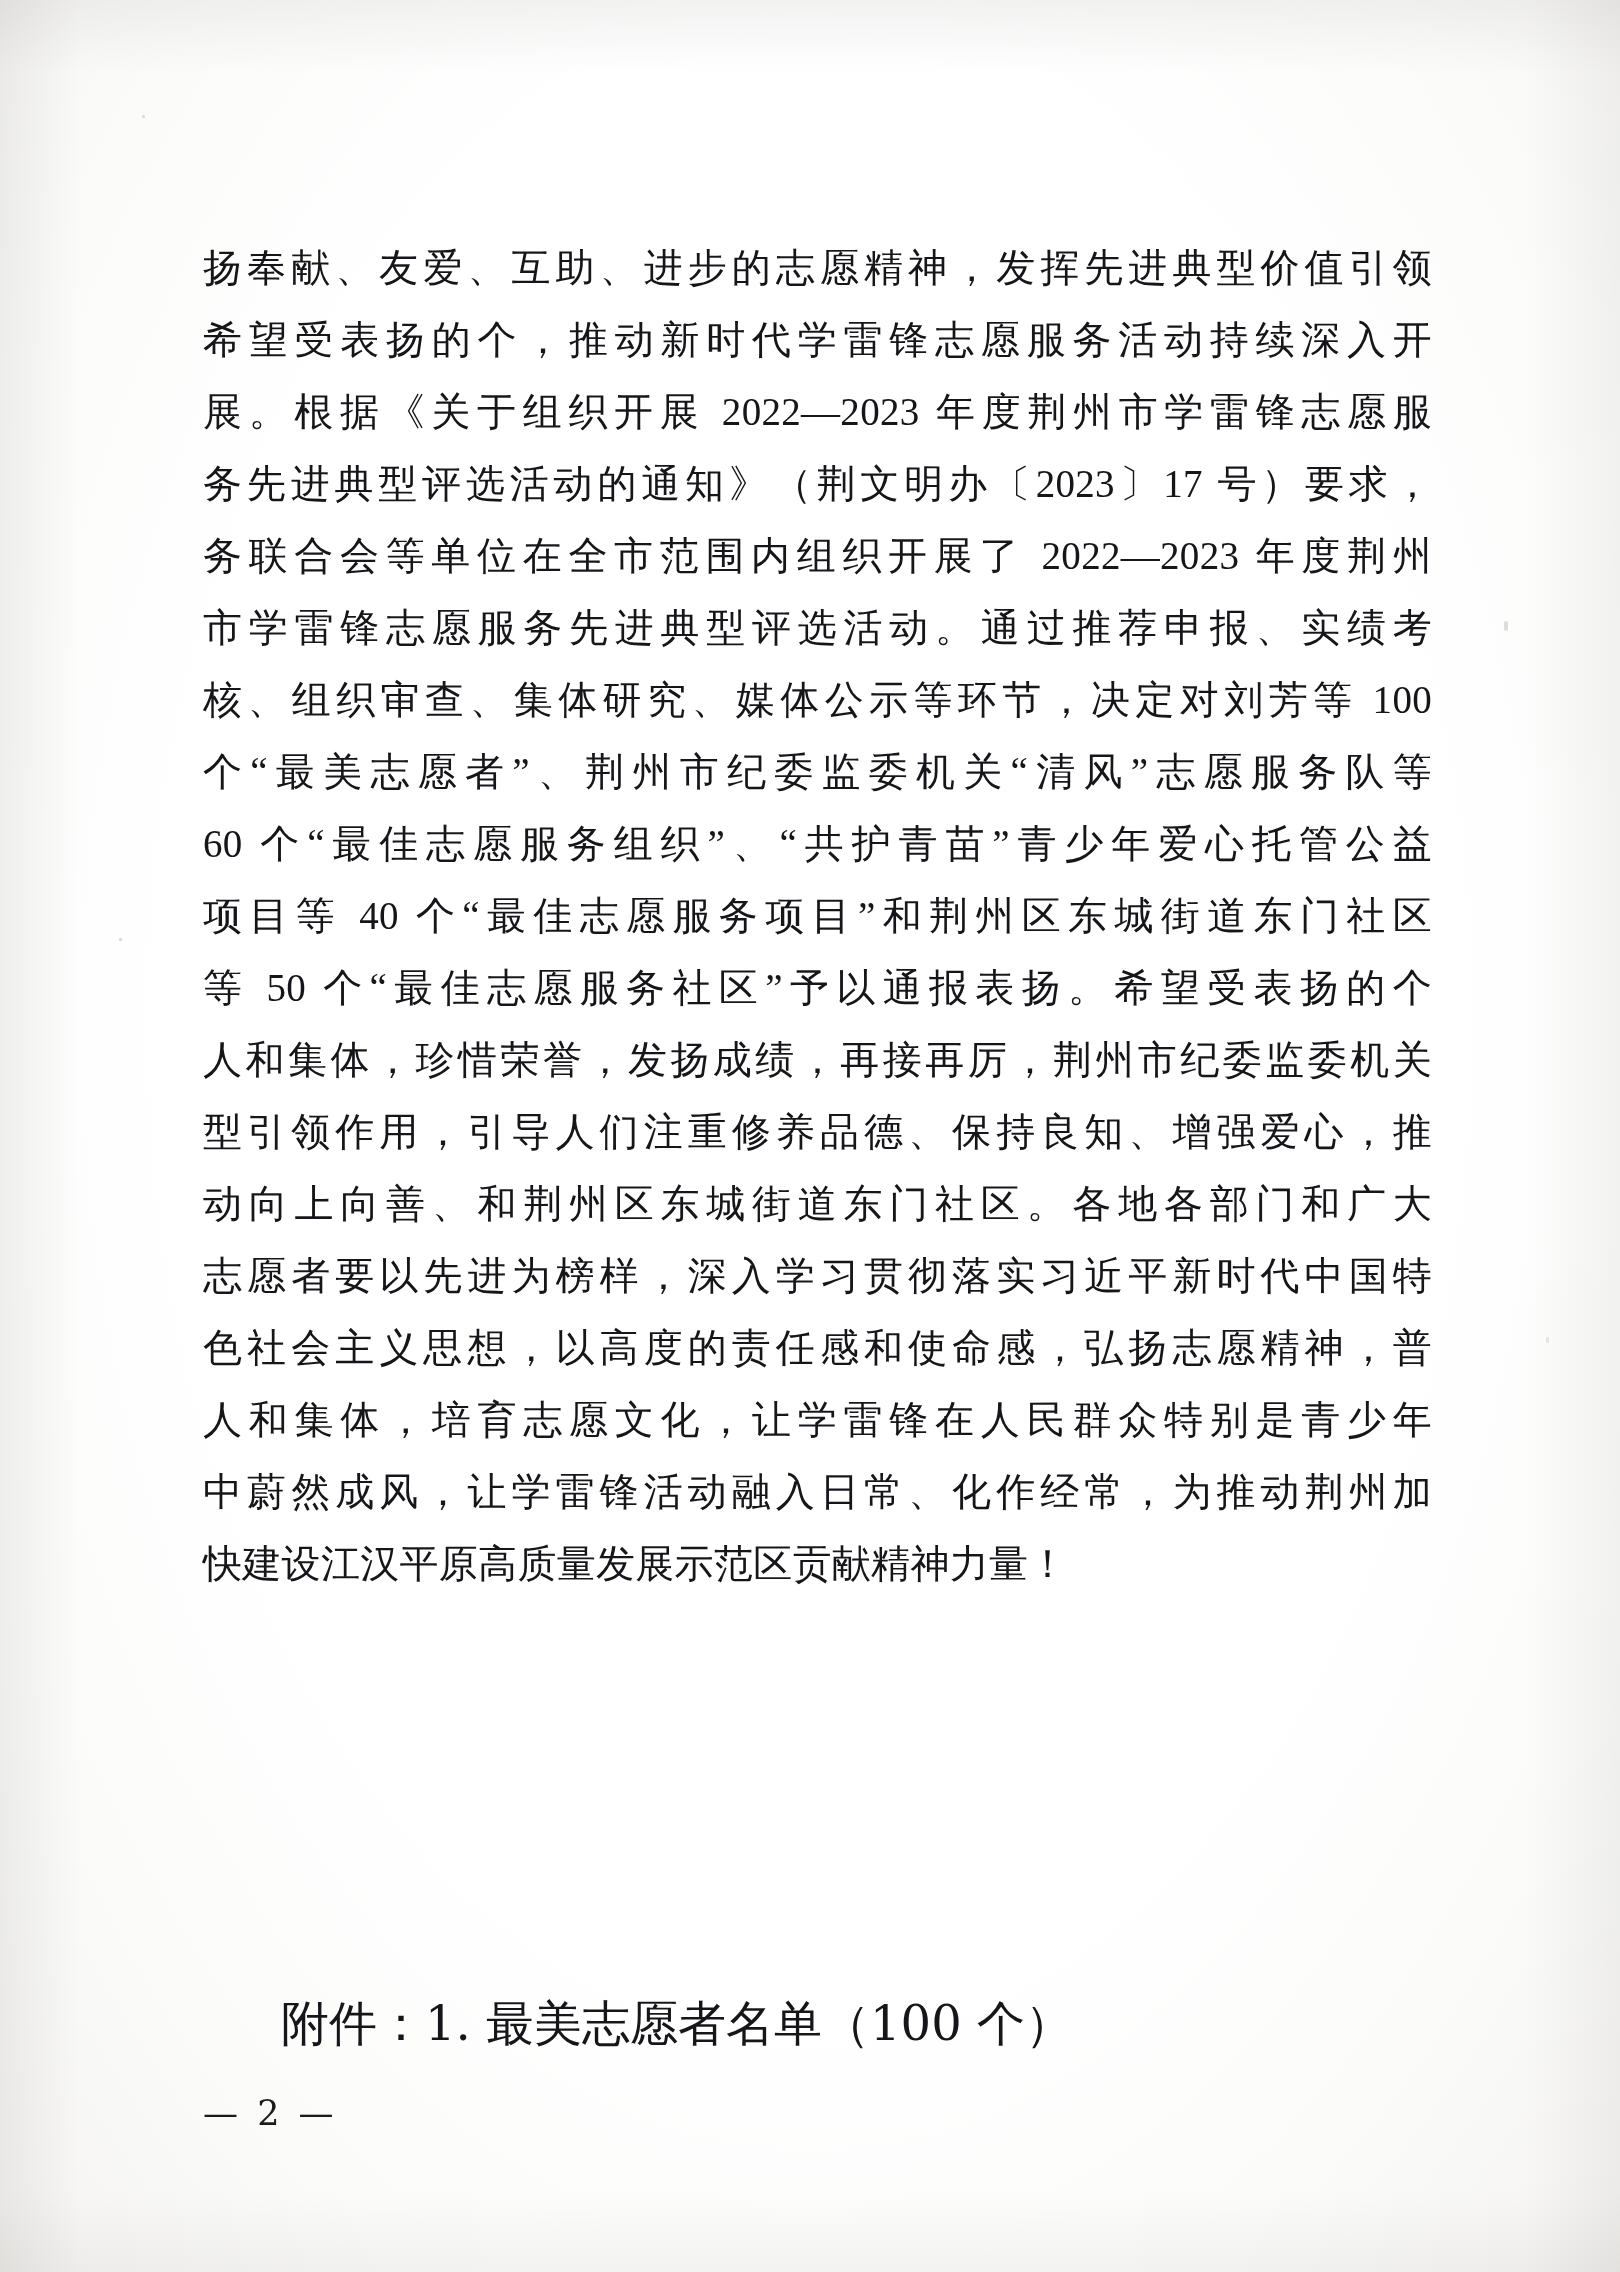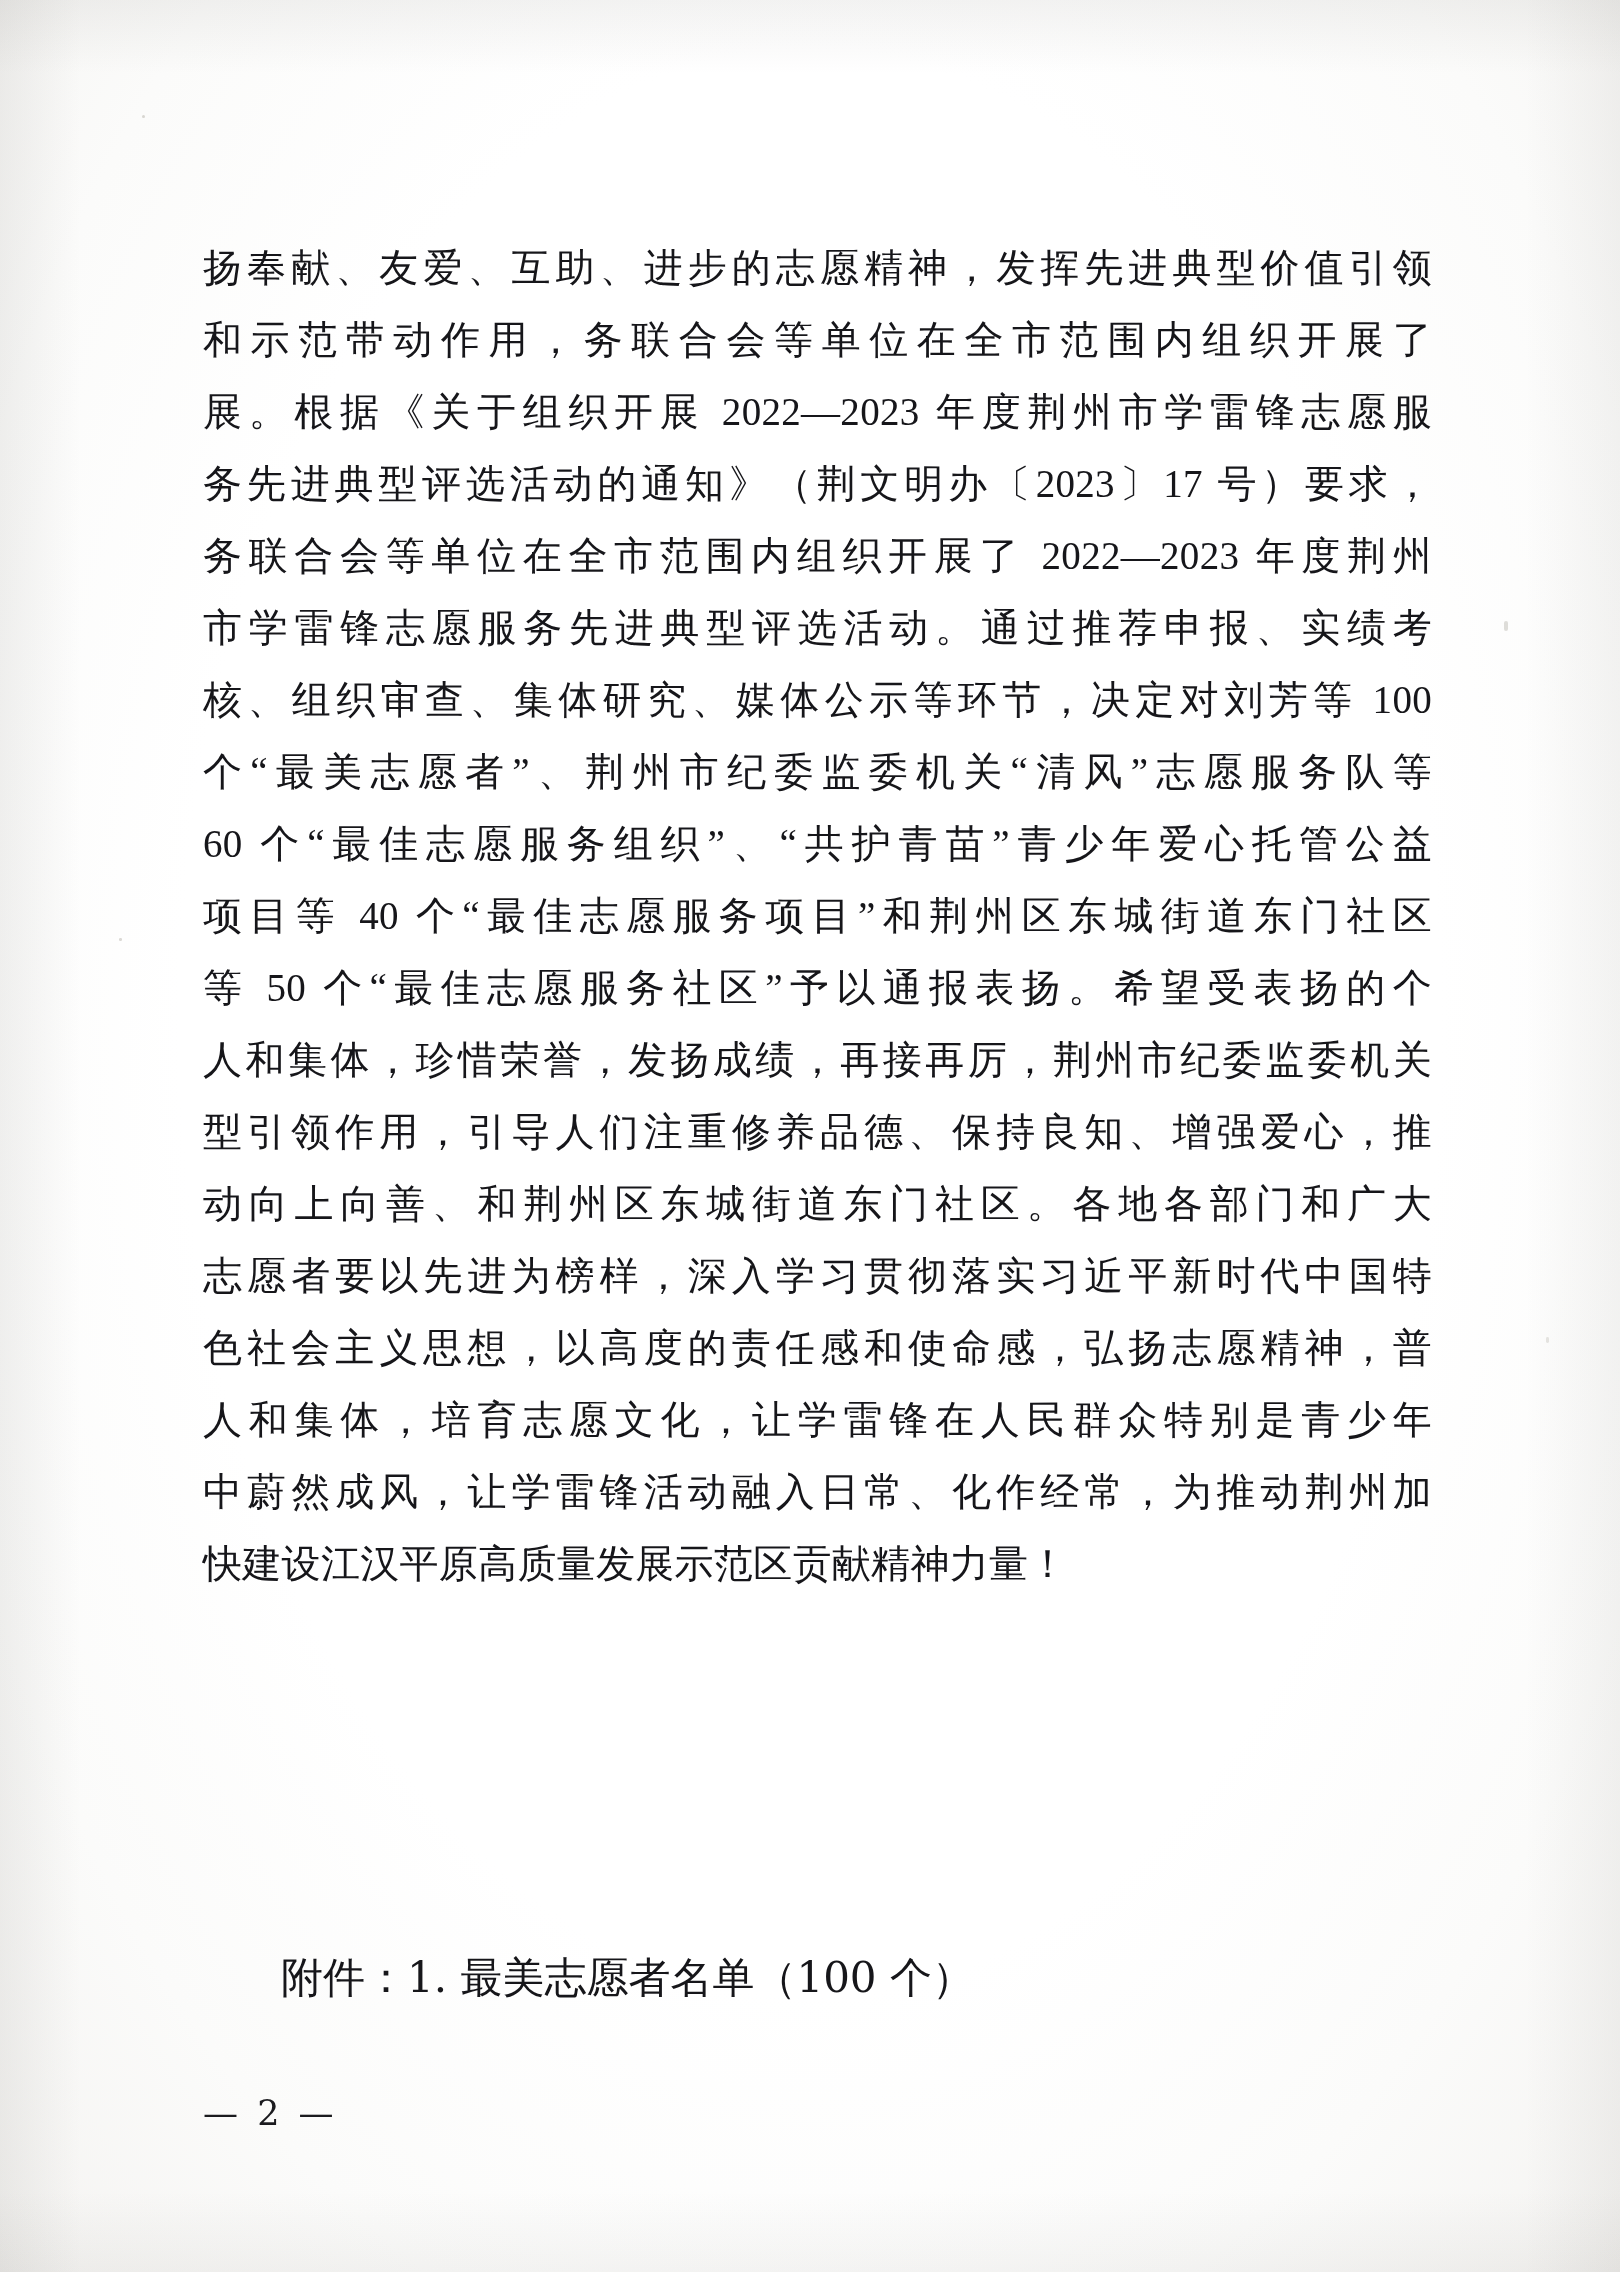--- a/index.html
+++ b/index.html
@@ -89,23 +89,23 @@
     white-space: nowrap;
   }
   .para .line.last {
     text-align-last: left;
   }
 
   
   .attachment {
     position: absolute;
     left: 203px;
-    top: 1943px;
+    top: 1988px;
     width: 1229px;
-    font-size: 42px;
+    font-size: 48px;
     line-height: 70px;
     color: #16161a;
   }
   .attachment .indent {
     padding-left: 78px;
     display: block;
   }
 
   
   .page-number {
@@ -134,21 +134,21 @@
   <div class="scan-edge-bottom"></div>
 
   <div class="speck speck-a"></div>
   <div class="speck speck-b"></div>
   <div class="speck speck-c"></div>
   <div class="speck speck-d"></div>
 
   <div class="content">
     <div class="para">
       <span class="line">扬奉献、友爱、互助、进步的志愿精神，发挥先进典型价值引领</span>
-      <span class="line">和示范带动作用，务联合会等单位在全市范围内组织开展了</span>
+      <span class="line">希望受表扬的个，推动新时代学雷锋志愿服务活动持续深入开</span>
       <span class="line">展。根据《关于组织开展 2022—2023 年度荆州市学雷锋志愿服</span>
       <span class="line">务先进典型评选活动的通知》（荆文明办〔2023〕17 号）要求，</span>
       <span class="line">务联合会等单位在全市范围内组织开展了 2022—2023 年度荆州</span>
       <span class="line">市学雷锋志愿服务先进典型评选活动。通过推荐申报、实绩考</span>
       <span class="line">核、组织审查、集体研究、媒体公示等环节，决定对刘芳等 100</span>
       <span class="line">个“最美志愿者”、荆州市纪委监委机关“清风”志愿服务队等</span>
       <span class="line">60 个“最佳志愿服务组织”、“共护青苗”青少年爱心托管公益</span>
       <span class="line">项目等 40 个“最佳志愿服务项目”和荆州区东城街道东门社区</span>
       <span class="line">等 50 个“最佳志愿服务社区”予以通报表扬。希望受表扬的个</span>
       <span class="line">人和集体，珍惜荣誉，发扬成绩，再接再厉，荆州市纪委监委机关</span>

